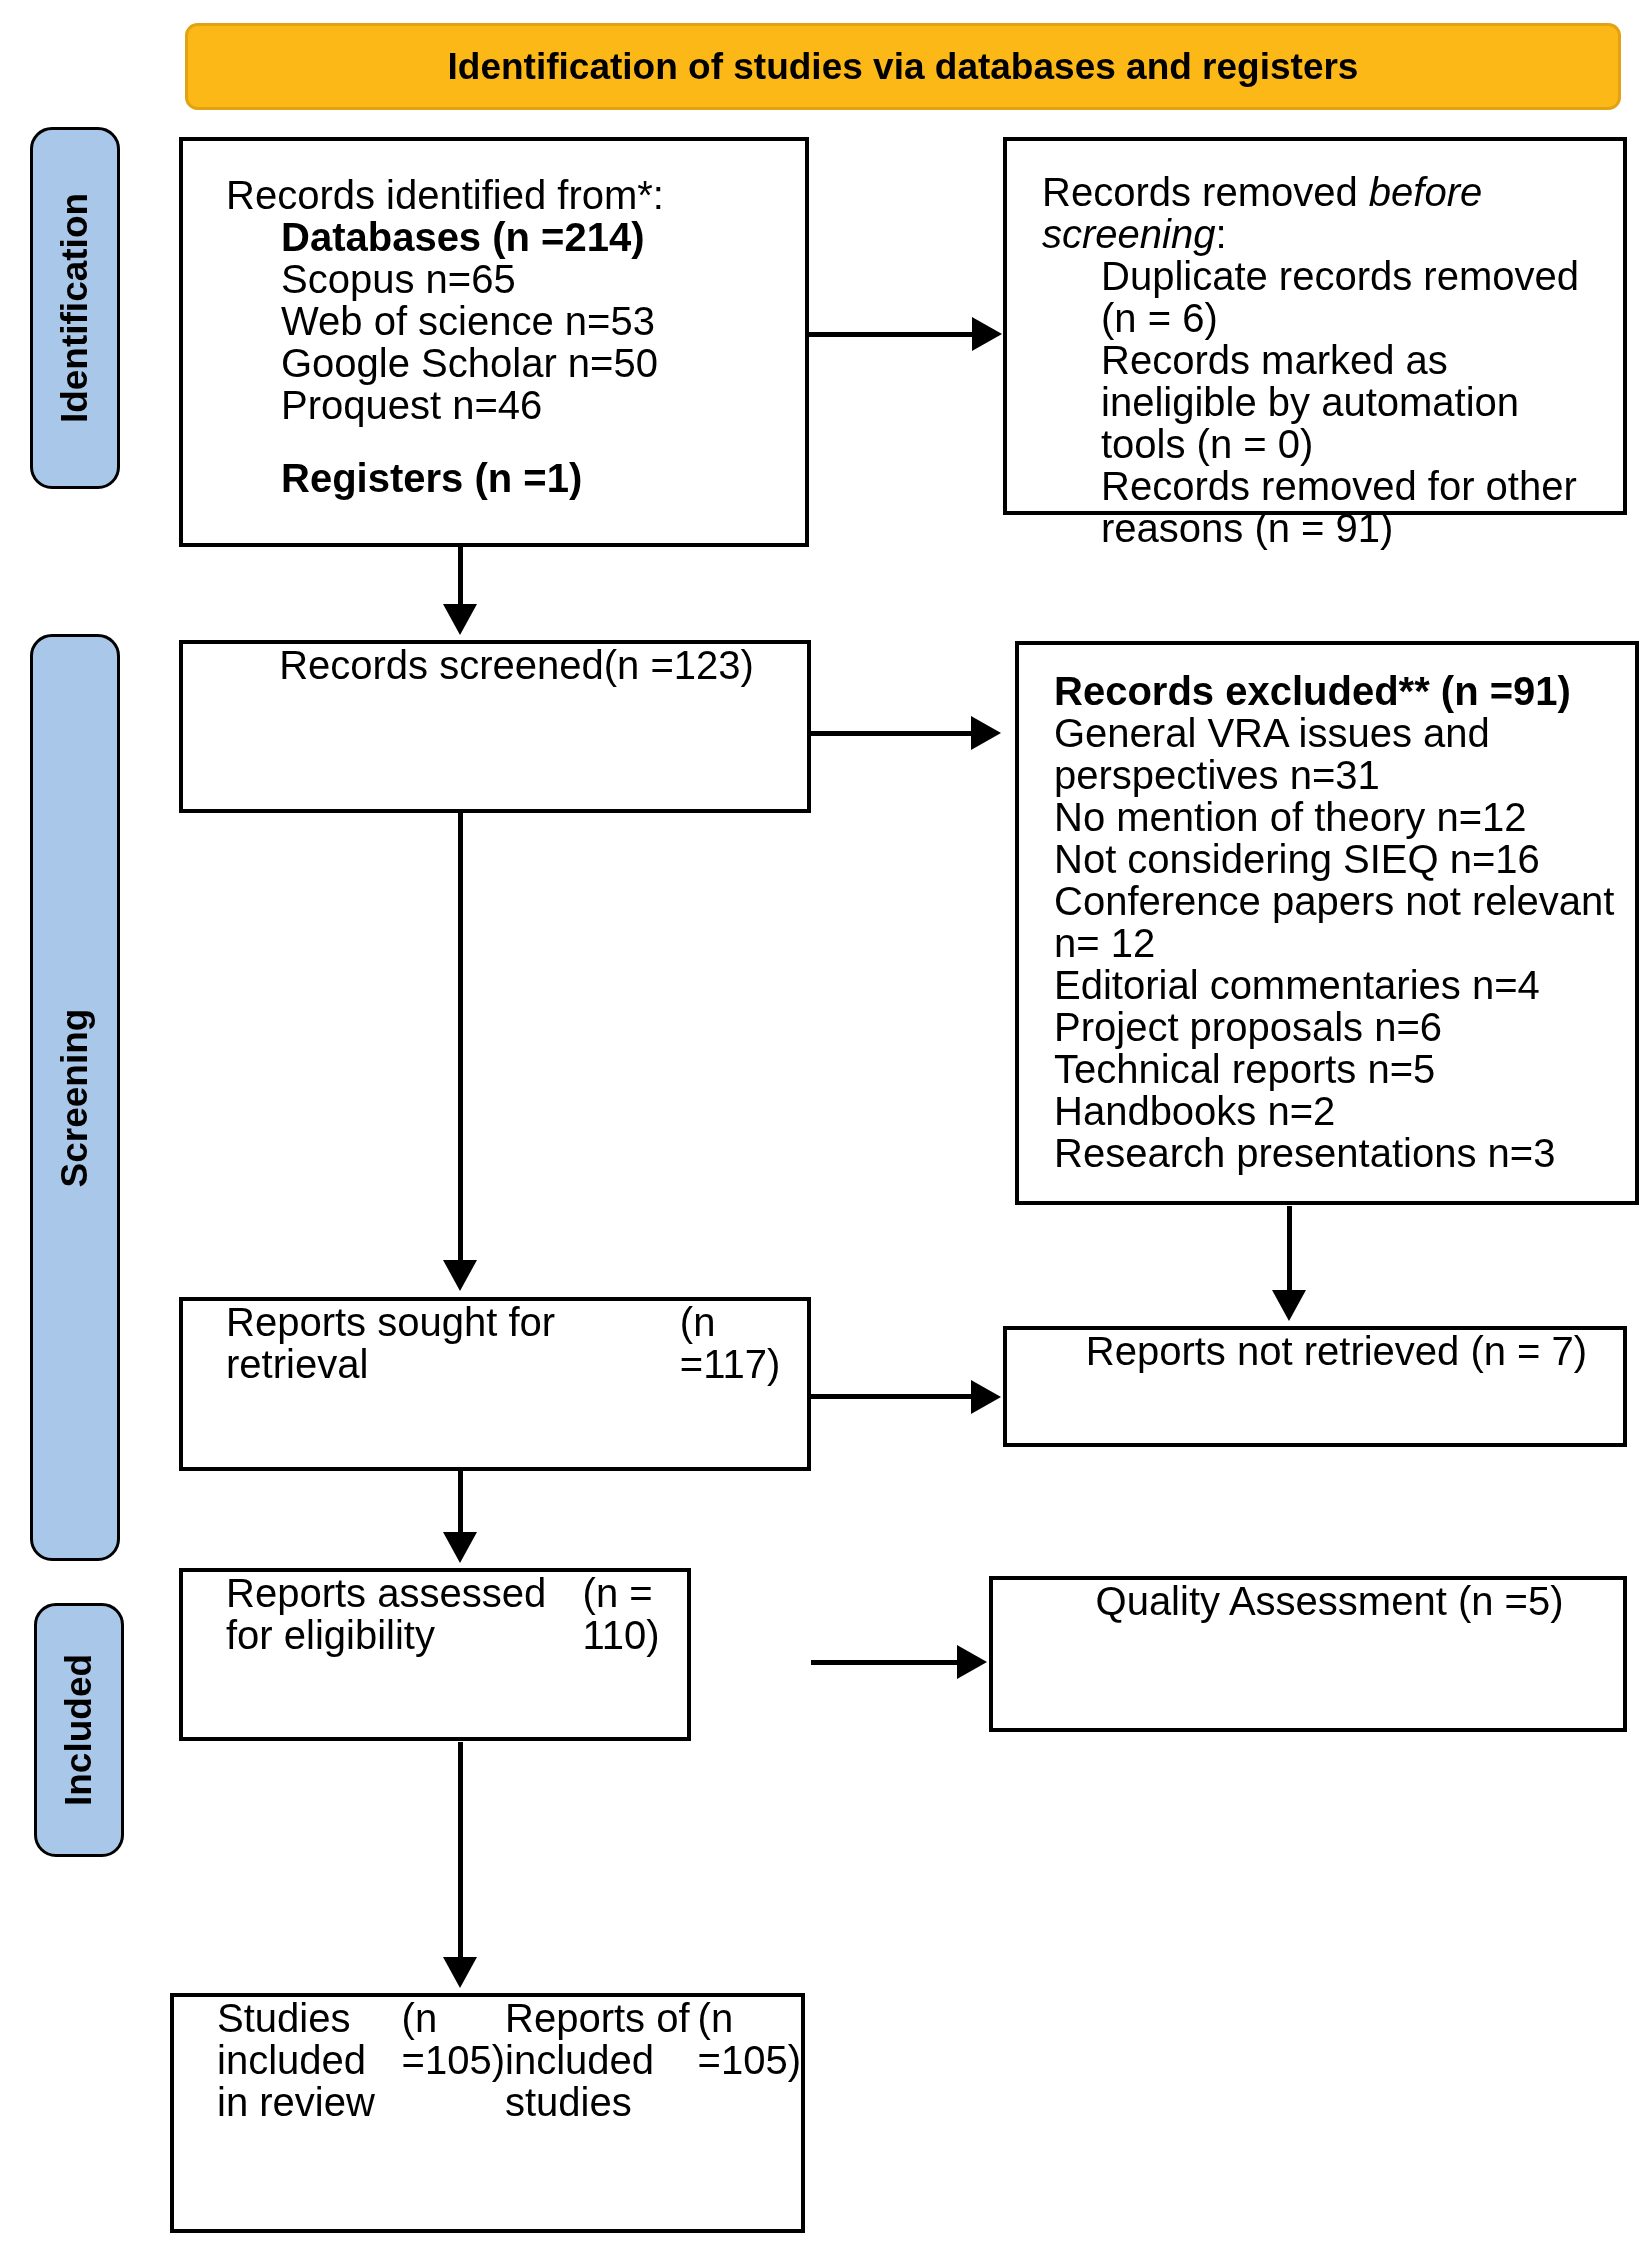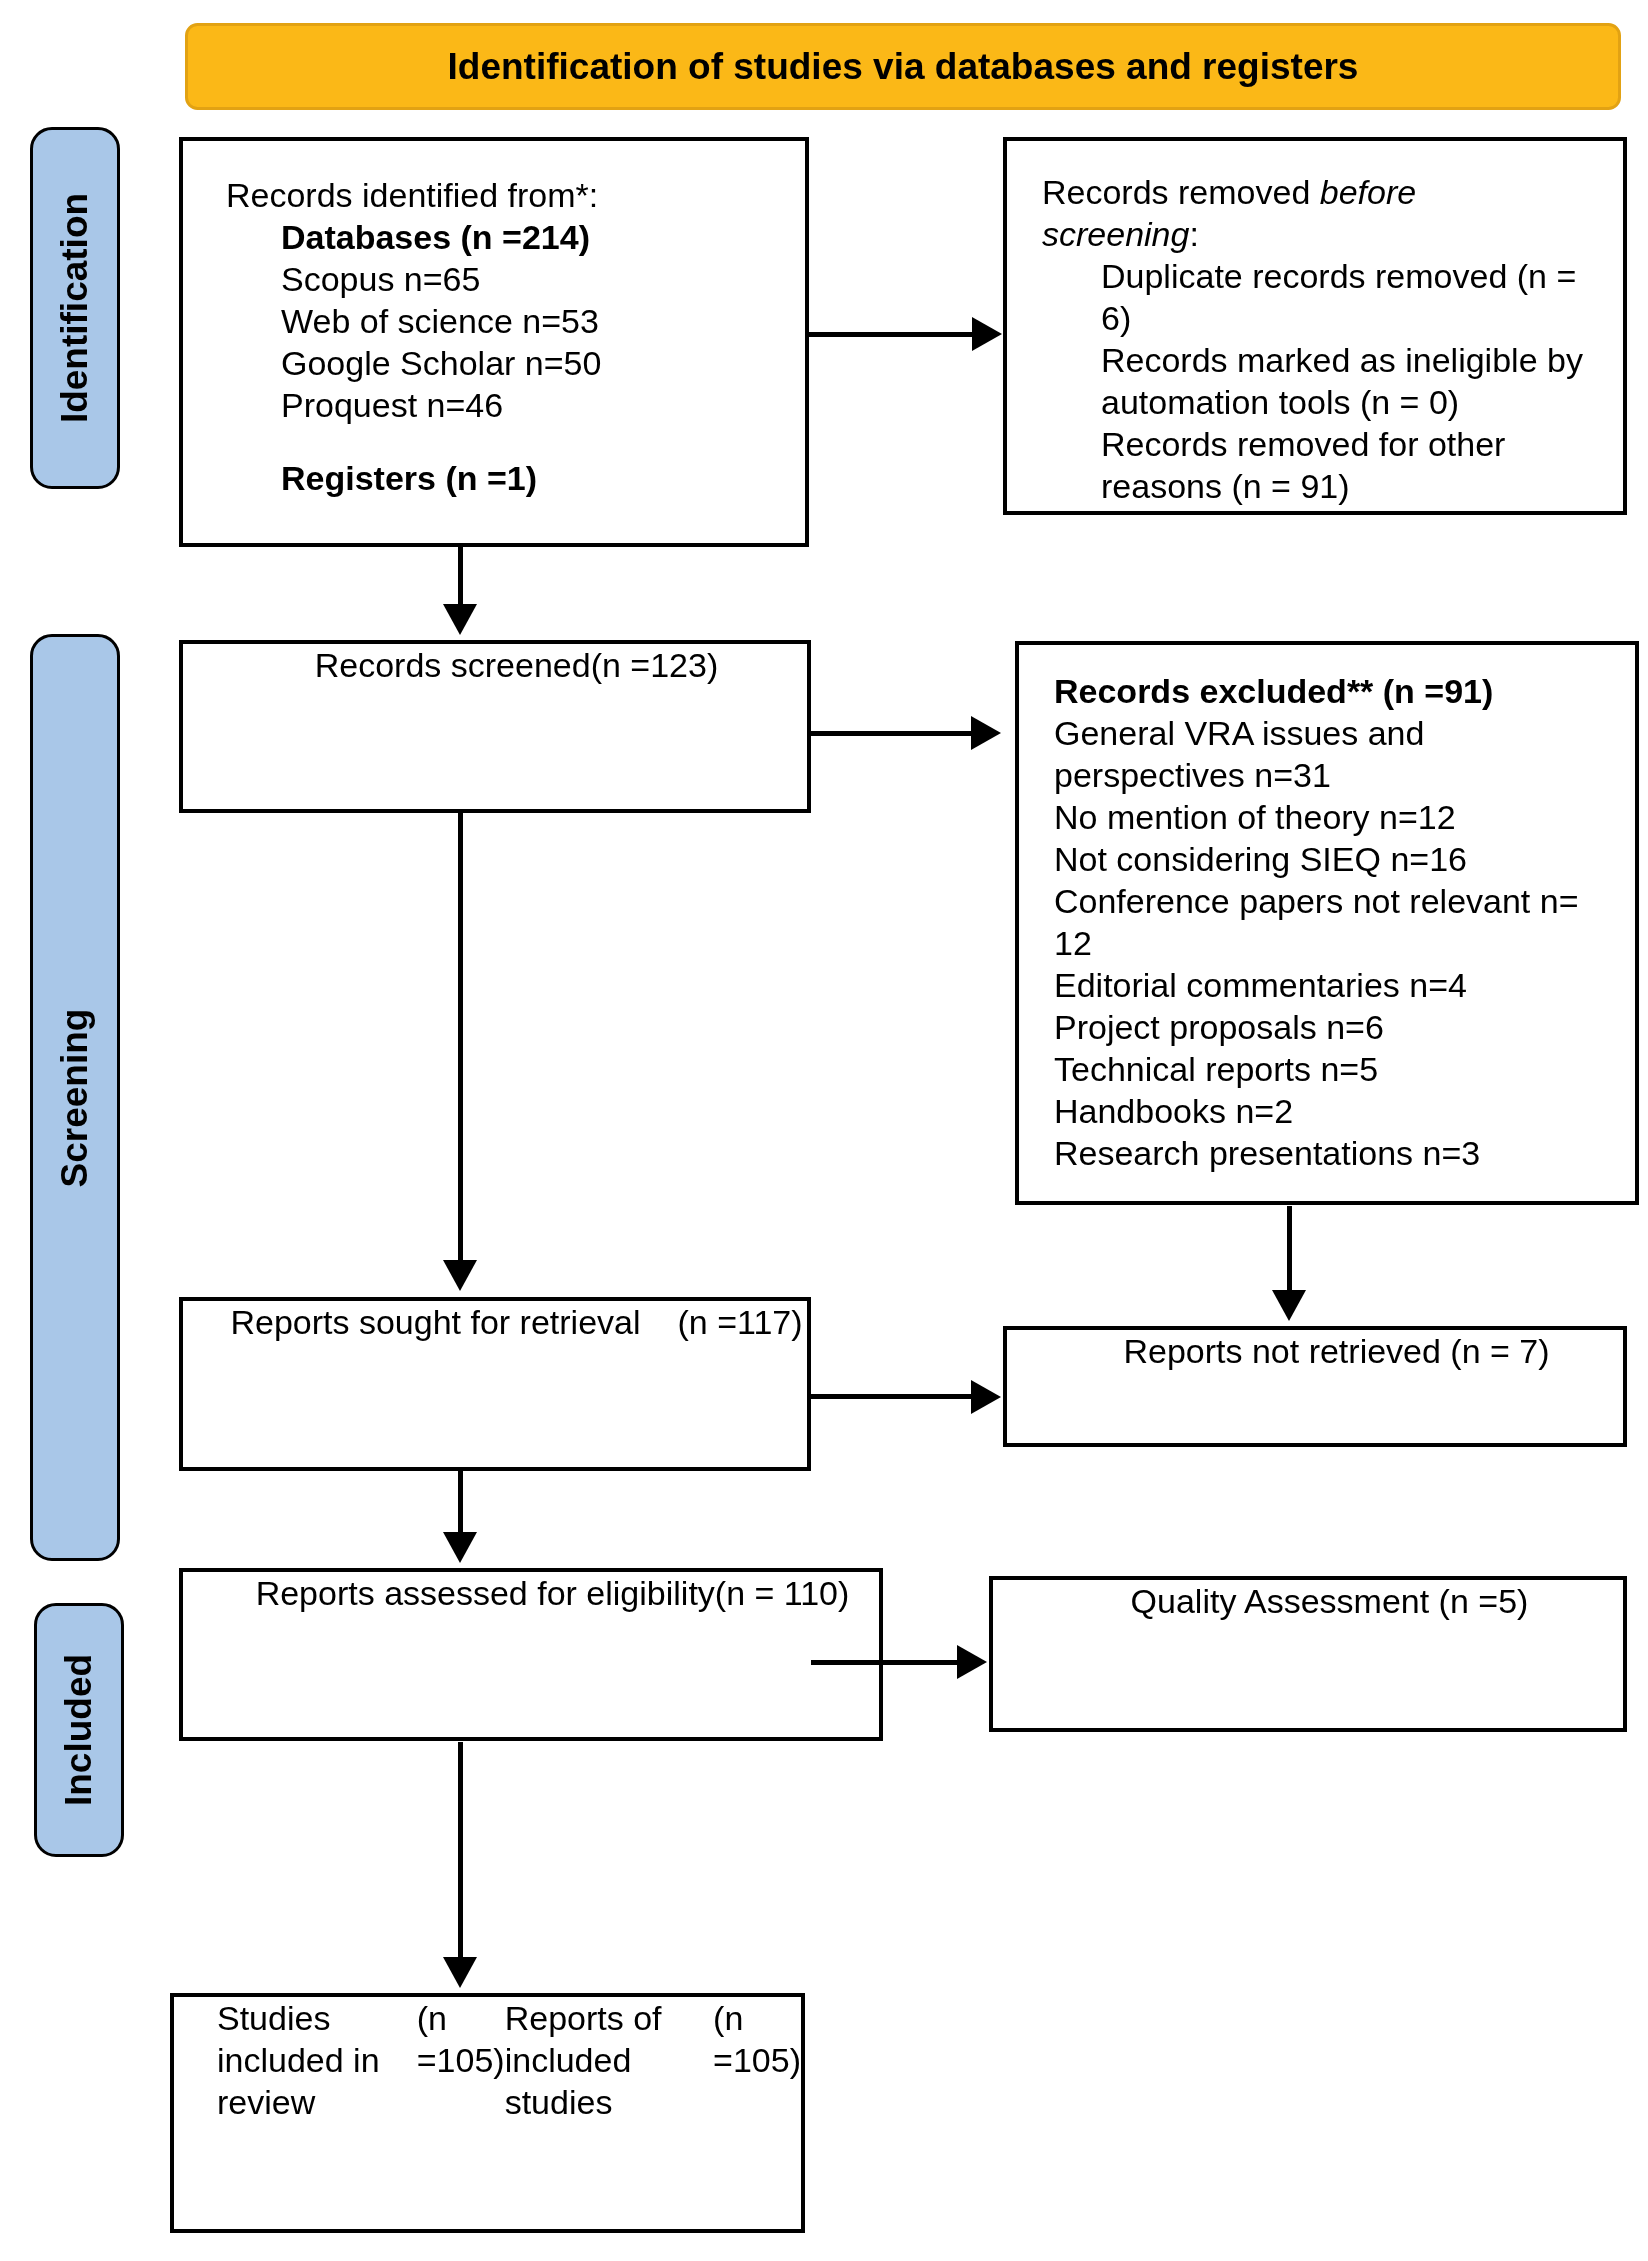--- a/index.html
+++ b/index.html
@@ -43,21 +43,21 @@
     transform: rotate(-90deg);
     white-space: nowrap;
     font-size: 37px; font-weight: bold;
   }
 
   .box {
     position: absolute;
     background: #ffffff;
     border: 4.7px solid var(--line-black);
     box-sizing: border-box;
-    font-size: 34px;
+    font-size: 40px;
     line-height: 42px;
   }
   .box p { margin: 0; }
   .vcenter { display: flex; flex-direction: row; justify-content: center; }
   .bold { font-weight: bold; }
   .it { font-style: italic; }
   .indent { padding-left: 55px; }
   .indent2 { padding-left: 59px; }
   .gap-top { margin-top: 31px !important; }
 
@@ -76,21 +76,21 @@
     border-top: 31px solid var(--line-black);
   }
 
   
   #box-records-identified { left: 179px; top: 137px; width: 630px; height: 410px; padding: 33px 19.5px 0 43px; }
   #box-records-removed   { left: 1003px; top: 137px; width: 624px; height: 378px; padding: 30px 22px 0 35px; }
   #box-records-screened  { left: 179px; top: 640px; width: 632px; height: 173px; padding-left: 43px; }
   #box-records-excluded  { left: 1003px; top: 641px; width: 624px; height: 564px; padding: 25px 19.5px 0 35px; margin-left: 12px; }
   #box-reports-sought    { left: 179px; top: 1297px; width: 632px; height: 174px; padding-left: 43px; gap: 37px; }
   #box-reports-not-retrieved { left: 1003px; top: 1326px; width: 624px; height: 121px; padding-left: 43px; }
-  #box-reports-assessed  { left: 179px; top: 1568px; width: 704px; height: 173px; padding-left: 43px; }
+  #box-reports-assessed  { left: 179px; top: 1568px; width: 512px; height: 173px; padding-left: 43px; }
   #box-reports-excluded  { left: 989px; top: 1576px; width: 638px; height: 156px; padding-left: 43px; }
   #box-studies-included  { left: 170px; top: 1993px; width: 635px; height: 240px; padding-left: 43px; }
   .b2-title { max-width: 453px; }
 </style>
 </head>
 <body>
 
 <div id="canvas">
 
   <div class="banner">

